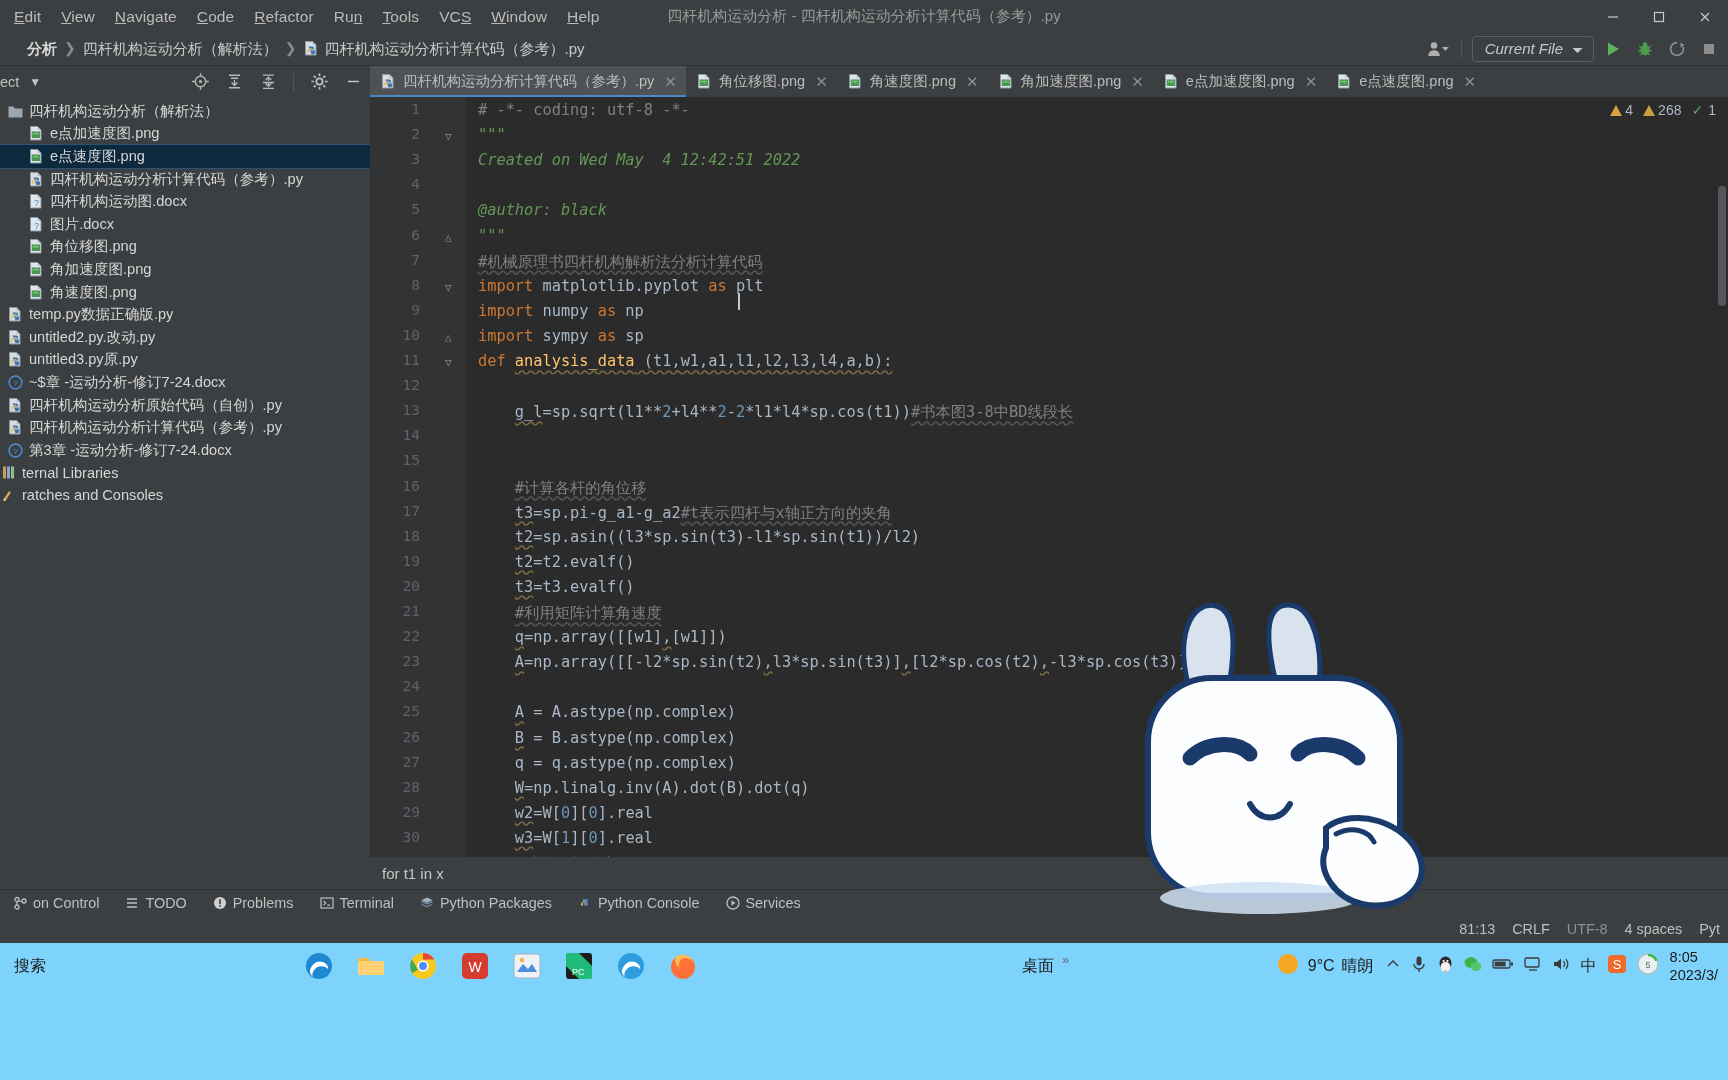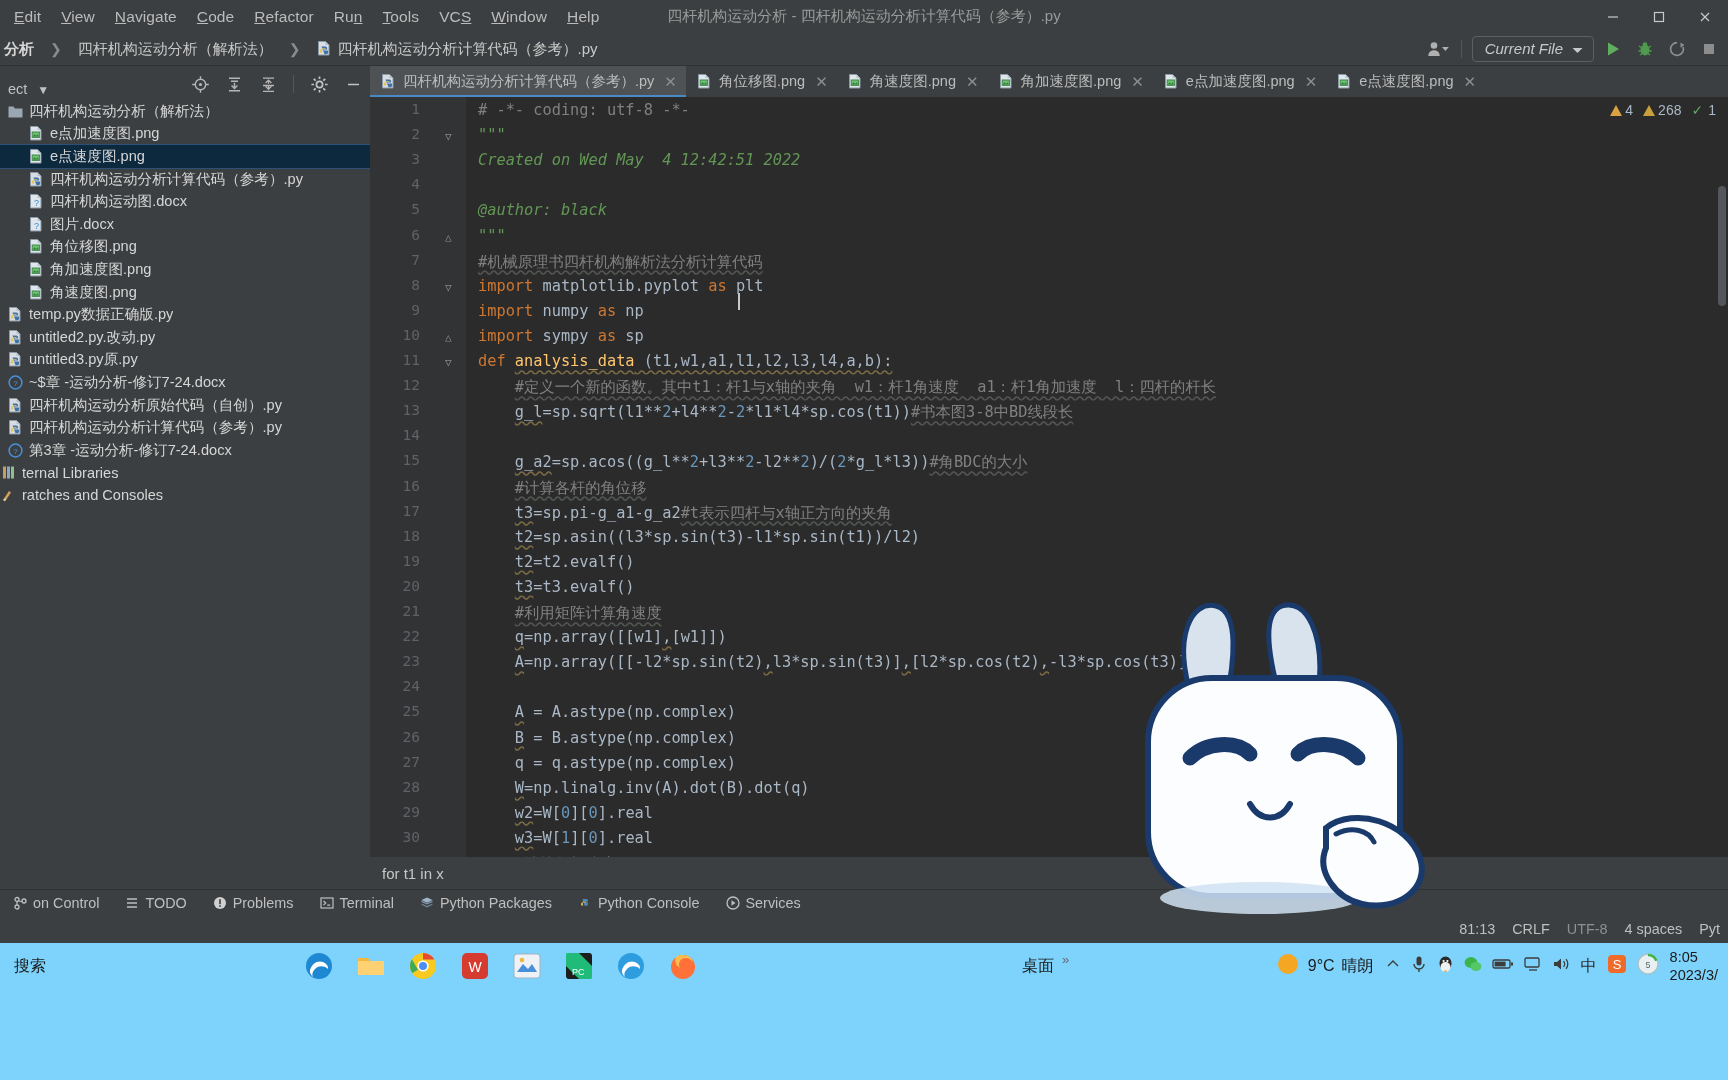--- a/index.html
+++ b/index.html
@@ -32,36 +32,36 @@
   }
   .win-btn { width: 46px; height: 33px; display: flex; align-items: center; justify-content: center;
              color: #c8c8c8; font-size: 15px; }
 
   
   .navbar {
     position: absolute; left: 0; top: 33px; width: 1728px; height: 33px;
     background: #3c3f41; display: flex; align-items: center; padding-left: 0px;
     border-bottom: 1px solid #323232;
   }
-  .crumbs { display: flex; align-items: center; gap: 9px; font-size: 15px; color: #c8c8c8; }
+  .crumbs { display: flex; gap: 0px; font-size: 15px; color: #c8c8c8; padding-left: 23px; }
   .crumb { padding: 0 4px; white-space: nowrap; }
   .crumb.bold { font-weight: bold; color: #d7d7d7; }
   .crumb-sep { color: #8b8b8b; padding: 0 3px; font-size: 14px; }
   .nav-right { position: absolute; right: 6px; display: flex; align-items: center; gap: 6px; }
   .runcfg {
     border: 1px solid #5e6060; border-radius: 4px; color: #c8c8c8; font-size: 15px;
     padding: 3px 10px 4px 12px; display: flex; align-items: center; gap: 9px; background: #3c3f41; font-style: italic;
   }
   .icon-btn { width: 26px; height: 26px; display: flex; align-items: center; justify-content: center; }
   .vsep { width: 1px; height: 18px; background: #545658; margin: 0 4px; }
 
   
   .projbar {
     position: absolute; left: 0; top: 66px; width: 370px; height: 31px;
-    background: #3c3f41; display: flex; align-items: flex-end; padding-left: 8px;
+    background: #3c3f41; display: flex; align-items: center; padding-left: 0px;
   }
   .projbar .ptitle { color: #c0c0c0; font-size: 14.5px; padding-left: 0px; }
   .projbar .ptools { position: absolute; right: 4px; display: flex; align-items: center; gap: 8px; }
 
   
   .sidebar {
     position: absolute; left: 0; top: 97px; width: 370px; height: 760px;
     background: #3c3f41; overflow: hidden; padding-top: 3px;
   }
   .tree-row {
@@ -630,23 +630,21 @@
         <div class="cline" style="top: 29.1px; left: 12px;"><span class="com">"""</span></div>
         <div class="cline" style="top: 54.2px; left: 12px;"><span class="com">Created on Wed May  4 12:42:51 2022</span></div>
         <div class="cline" style="top: 79.3px; left: 12px;"></div>
         <div class="cline" style="top: 104.4px; left: 12px;"><span class="com">@author: black</span></div>
         <div class="cline" style="top: 129.5px; left: 12px;"><span class="com">"""</span></div>
         <div class="cline" style="top: 154.6px; left: 12px;"><span class="hash wavyg">#机械原理书四杆机构解析法分析计算代码</span></div>
         <div class="cline" style="top: 179.7px; left: 12px;"><span class="kw">import</span> matplotlib.pyplot <span class="kw">as</span> plt</div>
         <div class="cline" style="top: 204.8px; left: 12px;"><span class="kw">import</span> numpy <span class="kw">as</span> np</div>
         <div class="cline" style="top: 229.9px; left: 12px;"><span class="kw">import</span> sympy <span class="kw">as</span> sp</div>
         <div class="cline" style="top: 255px; left: 12px;"><span class="kw">def</span> <span class="fnm wavy">analysis_data</span><span class="wavy"> (t1,w1,a1,l1,l2,l3,l4,a,b):</span></div>
-        <div class="cline" style="top: 280.1px; left: 12px;">    <span class="hash wavyg">#定义一个新的函数。其中t1：杆1与x轴的夹角  w1：杆1角速度  a1：杆1角加速度  l：四杆的杆长</span></div>
         <div class="cline" style="top: 305.2px; left: 12px;">    <span class="wavy">g_l</span>=sp.sqrt(l1**<span class="num">2</span>+l4**<span class="num">2</span>-<span class="num">2</span>*l1*l4*sp.cos(t1))<span class="hash wavyg">#书本图3-8中BD线段长</span></div>
-        <div class="cline" style="top: 355.4px; left: 12px;">    <span class="wavy">g_a2</span>=sp.acos((g_l**<span class="num">2</span>+l3**<span class="num">2</span>-l2**<span class="num">2</span>)/(<span class="num">2</span>*g_l*l3))<span class="hash wavyg">#角BDC的大小</span></div>
         <div class="cline" style="top: 380.5px; left: 12px;">    <span class="hash wavyg">#计算各杆的角位移</span></div>
         <div class="cline" style="top: 405.6px; left: 12px;">    <span class="wavy">t3</span>=sp.pi-g_a1-g_a2<span class="hash wavyg">#t表示四杆与x轴正方向的夹角</span></div>
         <div class="cline" style="top: 430.7px; left: 12px;">    <span class="wavy">t2</span>=sp.asin((l3*sp.sin(t3)-l1*sp.sin(t1))/l2)</div>
         <div class="cline" style="top: 455.8px; left: 12px;">    <span class="wavy">t2</span>=t2.evalf()</div>
         <div class="cline" style="top: 480.9px; left: 12px;">    <span class="wavy">t3</span>=t3.evalf()</div>
         <div class="cline" style="top: 506px; left: 12px;">    <span class="hash wavyg">#利用矩阵计算角速度</span></div>
         <div class="cline" style="top: 531.1px; left: 12px;">    <span class="wavy">q</span>=np.array([[w1]<span class="wavy">,</span>[w1]])</div>
         <div class="cline" style="top: 556.2px; left: 12px;">    <span class="wavy">A</span>=np.array([[-l2*sp.sin(t2)<span class="wavy">,</span>l3*sp.sin(t3)]<span class="wavy">,</span>[l2*sp.cos(t2)<span class="wavy">,</span>-l3*sp.cos(t3)]])</div>
         <div class="cline" style="top: 606.4px; left: 12px;">    <span class="wavy">A</span> = A.astype(np.complex)</div>
         <div class="cline" style="top: 631.5px; left: 12px;">    <span class="wavy">B</span> = B.astype(np.complex)</div>

